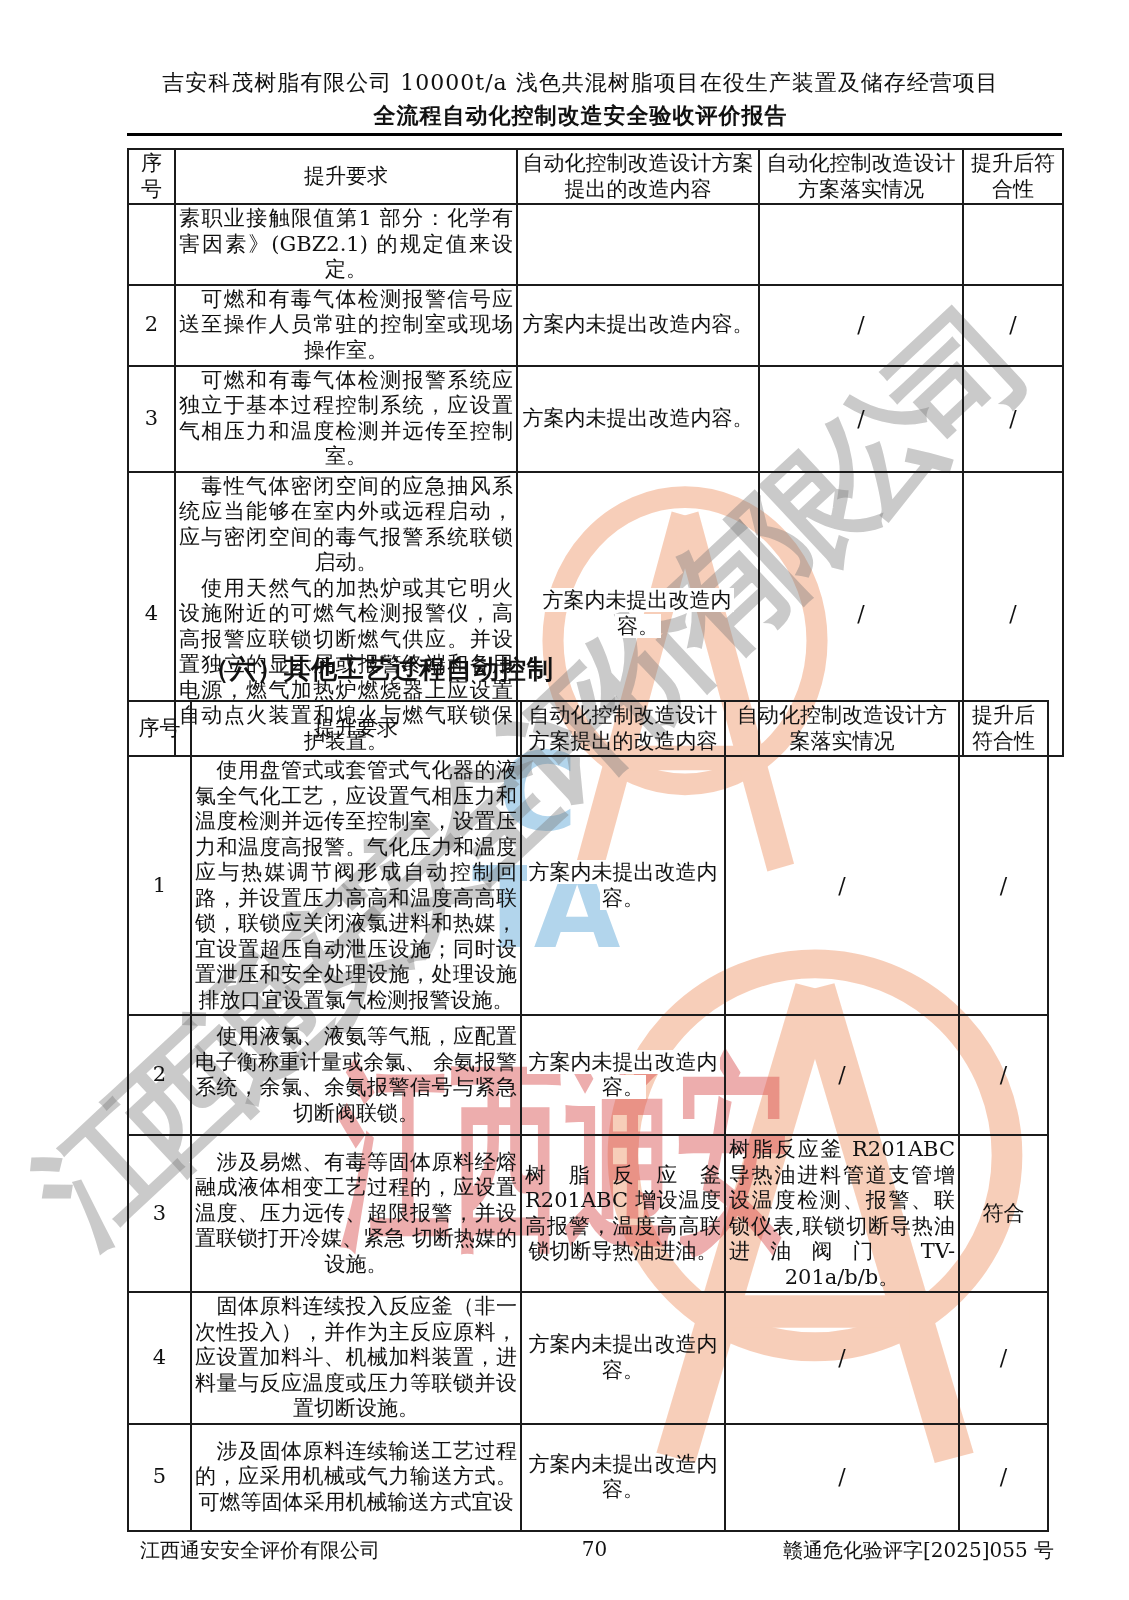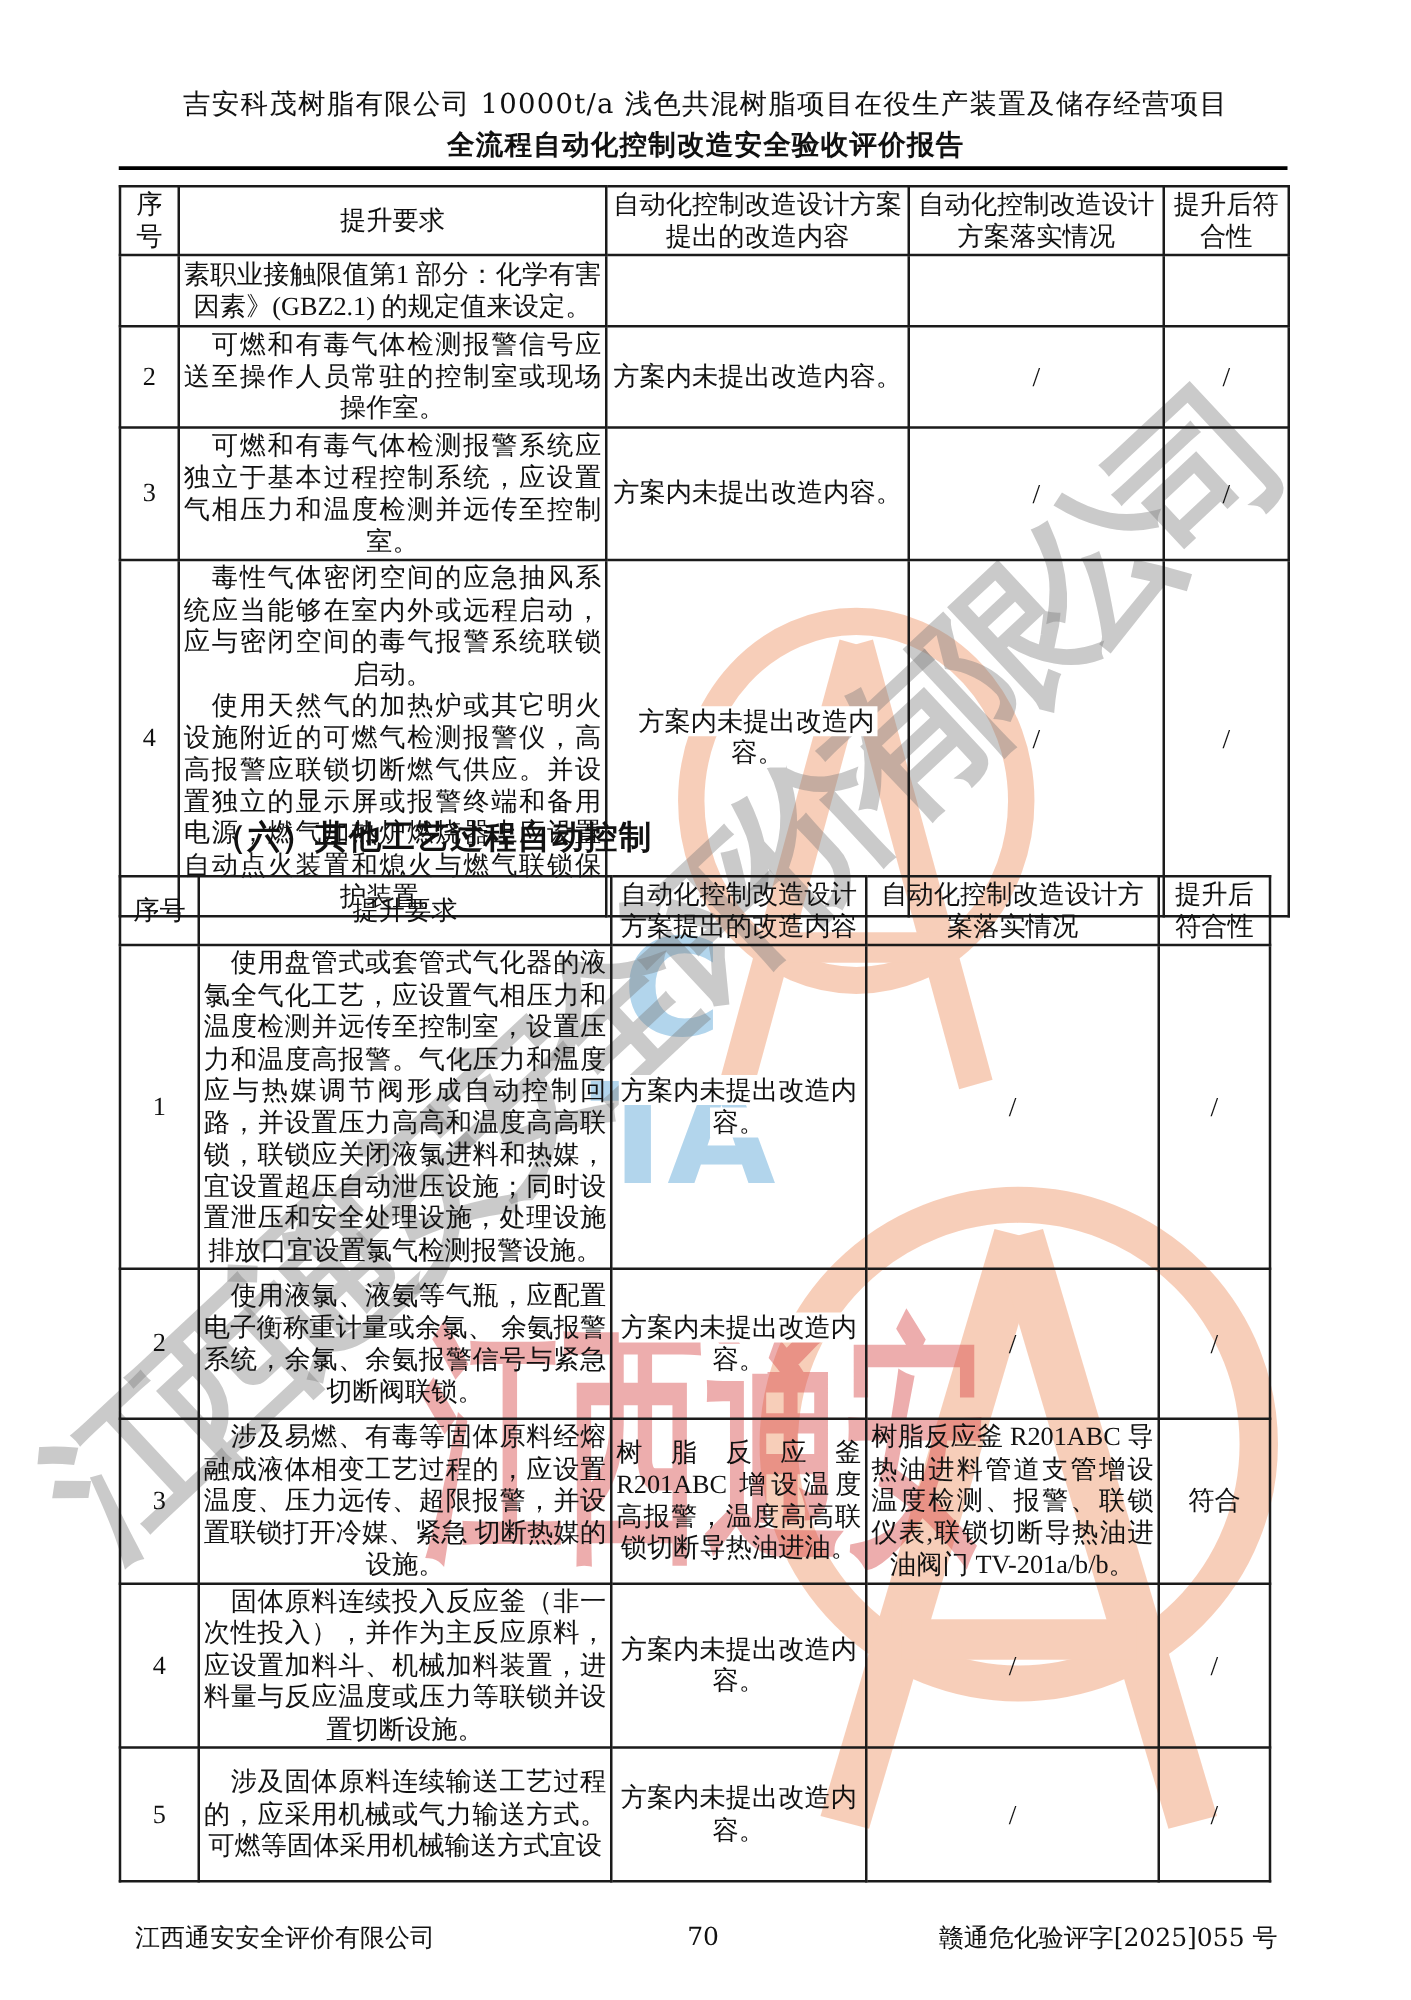--- a/index.html
+++ b/index.html
@@ -15,26 +15,26 @@
         color:rgba(216,74,74,0.45);font-family:"DejaVu Serif",serif;}
   .wm-blue{position:absolute;font-family:"DejaVu Sans","Liberation Sans",sans-serif;
         color:rgba(127,185,224,0.60);font-weight:bold;line-height:1;}
   .wm-blue-c{left:498px;top:738px;font-size:108px;}
   .wm-blue-ta{left:472px;top:852px;font-size:112px;letter-spacing:-6px;}
   .logo-svg{position:absolute;opacity:0.42;}
   .logo-svg *{stroke:#ee8c5a;fill:none;}
   .logo-upper{left:520px;top:468px;width:330px;height:420px;}
   .logo-lower{left:575px;top:925px;width:480px;height:560px;}
   
-  .content{position:absolute;inset:0;z-index:2;}
+  .content{position:absolute;inset:0;z-index:2;margin-left:32px;}
   .hdr{position:absolute;left:0;width:100%;text-align:center;font-size:22px;letter-spacing:1px;}
   .hdr1{top:68px;} .hdr2{top:101px;font-weight:bold;}
   .hdr-rule{position:absolute;left:95px;top:133px;width:935px;height:2.5px;background:#000;}
   .section-heading{position:absolute;left:171px;top:652px;font-size:26px;font-weight:bold;letter-spacing:1px;}
-  table{position:absolute;border-collapse:collapse;table-layout:fixed;background:transparent;font-family:Liberation Serif, serif;}
+  table{position:absolute;border-collapse:collapse;table-layout:fixed;background:transparent;}
   .t1{left:95px;top:148px;width:935px;}
   .t2{left:95px;top:700px;width:920px;}
   td,th{border:2px solid #1b1b1b;padding:1px 3px;vertical-align:middle;font-weight:normal;
         font-size:21px;line-height:25.5px;overflow:hidden;}
   th{text-align:center;}
   .c-num,.c-slash,.c-center{text-align:center;}
   .c-slash{font-size:22px;}
   .c-req{text-align:justify;text-align-last:center;}
   .c-prop{text-align:center;}
   .wbg{background:#fff;box-decoration-break:clone;-webkit-box-decoration-break:clone;padding:0 2px;}

